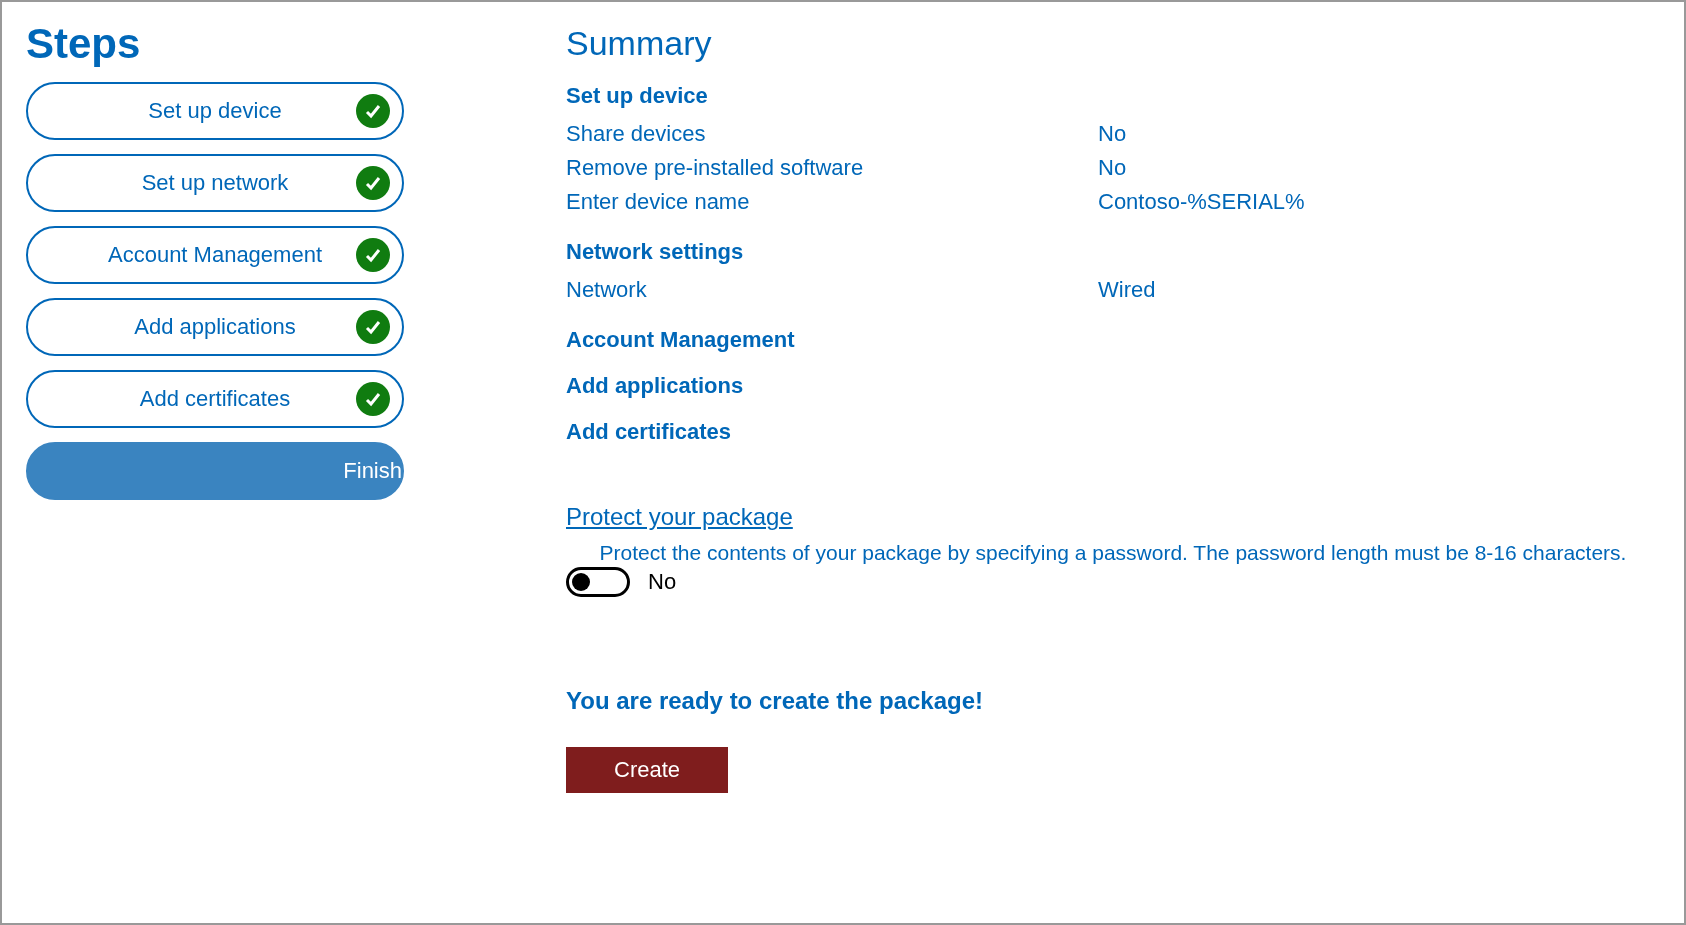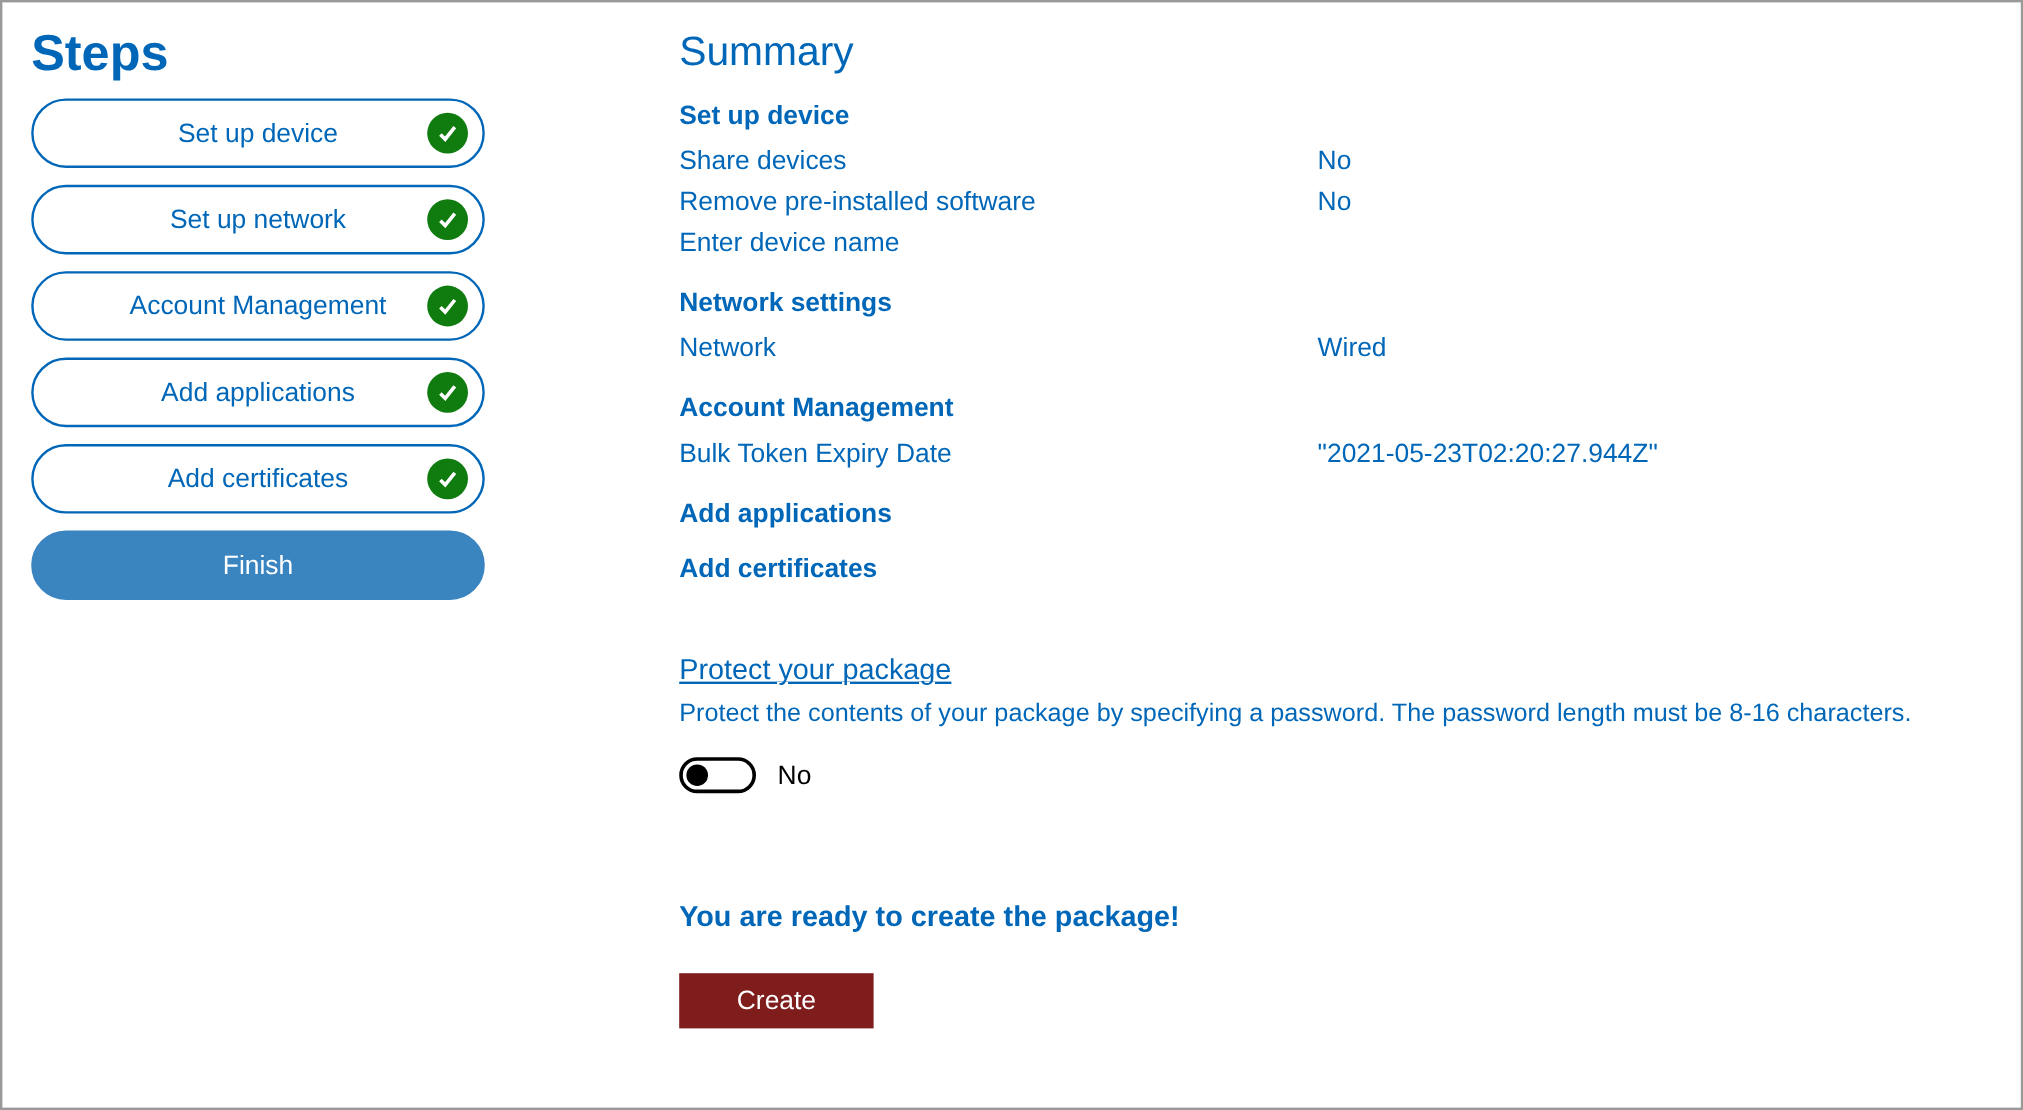--- a/index.html
+++ b/index.html
@@ -39,20 +39,21 @@
       margin-bottom: 14px;
       background: #fff;
       color: #0067b8;
       font-size: 22px;
       cursor: pointer;
     }
     .step-item.active {
       background: #3a84c0;
       border-color: #3a84c0;
       color: #fff;
+      justify-content: flex-end;
     }
     .step-check {
       position: absolute;
       right: 12px;
       top: 50%;
       transform: translateY(-50%);
       width: 34px;
       height: 34px;
       border-radius: 50%;
       background: #107c10;
@@ -106,21 +107,22 @@
       color: #0067b8;
       font-size: 24px;
       font-weight: 400;
       margin-bottom: 10px;
       text-decoration: underline;
     }
     .protect-desc {
       color: #0067b8;
       font-size: 21px;
       font-weight: 400;
-      margin-bottom: 24px;
+      margin-bottom: 2px;
+      text-align: center;
     }
     .toggle-row {
       display: flex;
       align-items: center;
       gap: 18px;
     }
     .toggle {
       width: 64px;
       height: 30px;
       border-radius: 15px;
@@ -225,33 +227,30 @@
   <div class="kv-row">
     <div class="kv-label">Share devices</div>
     <div class="kv-value">No</div>
   </div>
   <div class="kv-row">
     <div class="kv-label">Remove pre-installed software</div>
     <div class="kv-value">No</div>
   </div>
   <div class="kv-row">
     <div class="kv-label">Enter device name</div>
+    <div class="kv-value">Contoso-%SERIAL%</div>
   </div>
 
   <div class="section-heading">Network settings</div>
   <div class="kv-row">
     <div class="kv-label">Network</div>
     <div class="kv-value">Wired</div>
   </div>
 
   <div class="section-heading">Account Management</div>
-  <div class="kv-row">
-    <div class="kv-label">Bulk Token Expiry Date</div>
-    <div class="kv-value">"2021-05-23T02:20:27.944Z"</div>
-  </div>
 
   <div class="section-heading">Add applications</div>
 
   <div class="section-heading">Add certificates</div>
 
   <div class="protect-section">
     <div class="protect-title">Protect your package</div>
     <div class="protect-desc">Protect the contents of your package by specifying a password. The password length must be 8-16 characters.</div>
     <div class="toggle-row">
       <div class="toggle">

